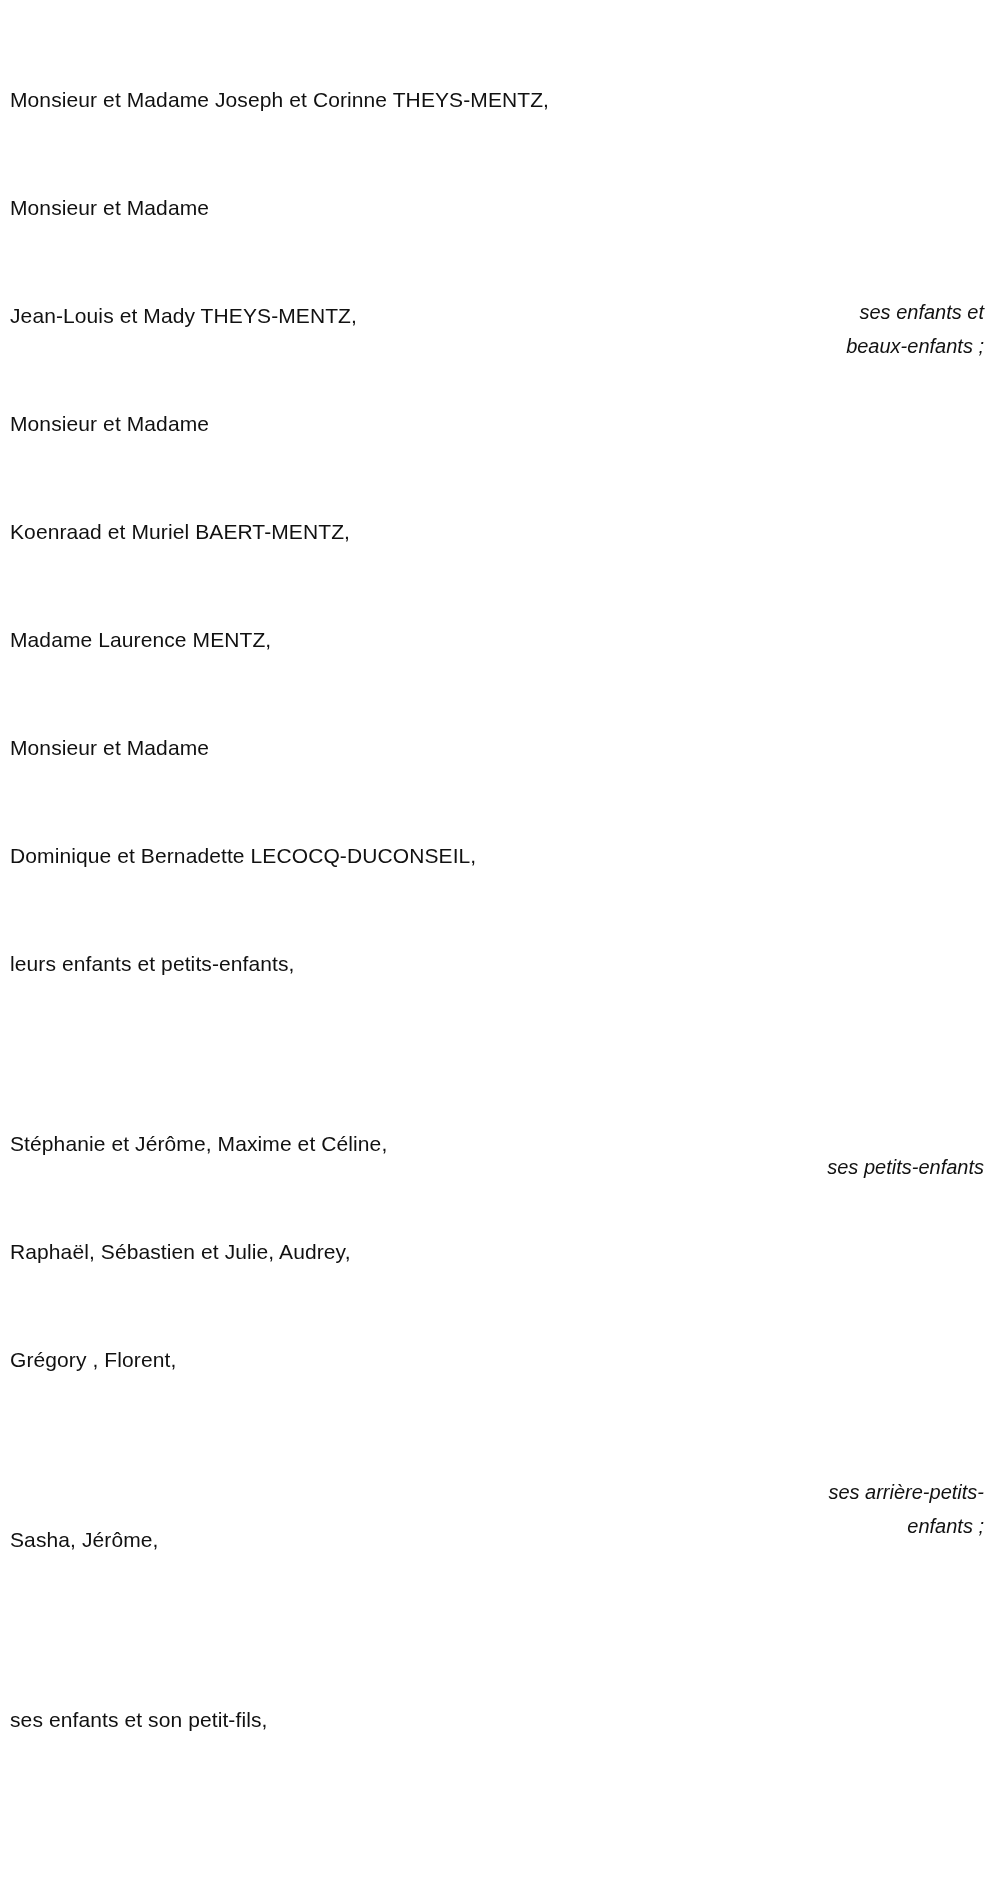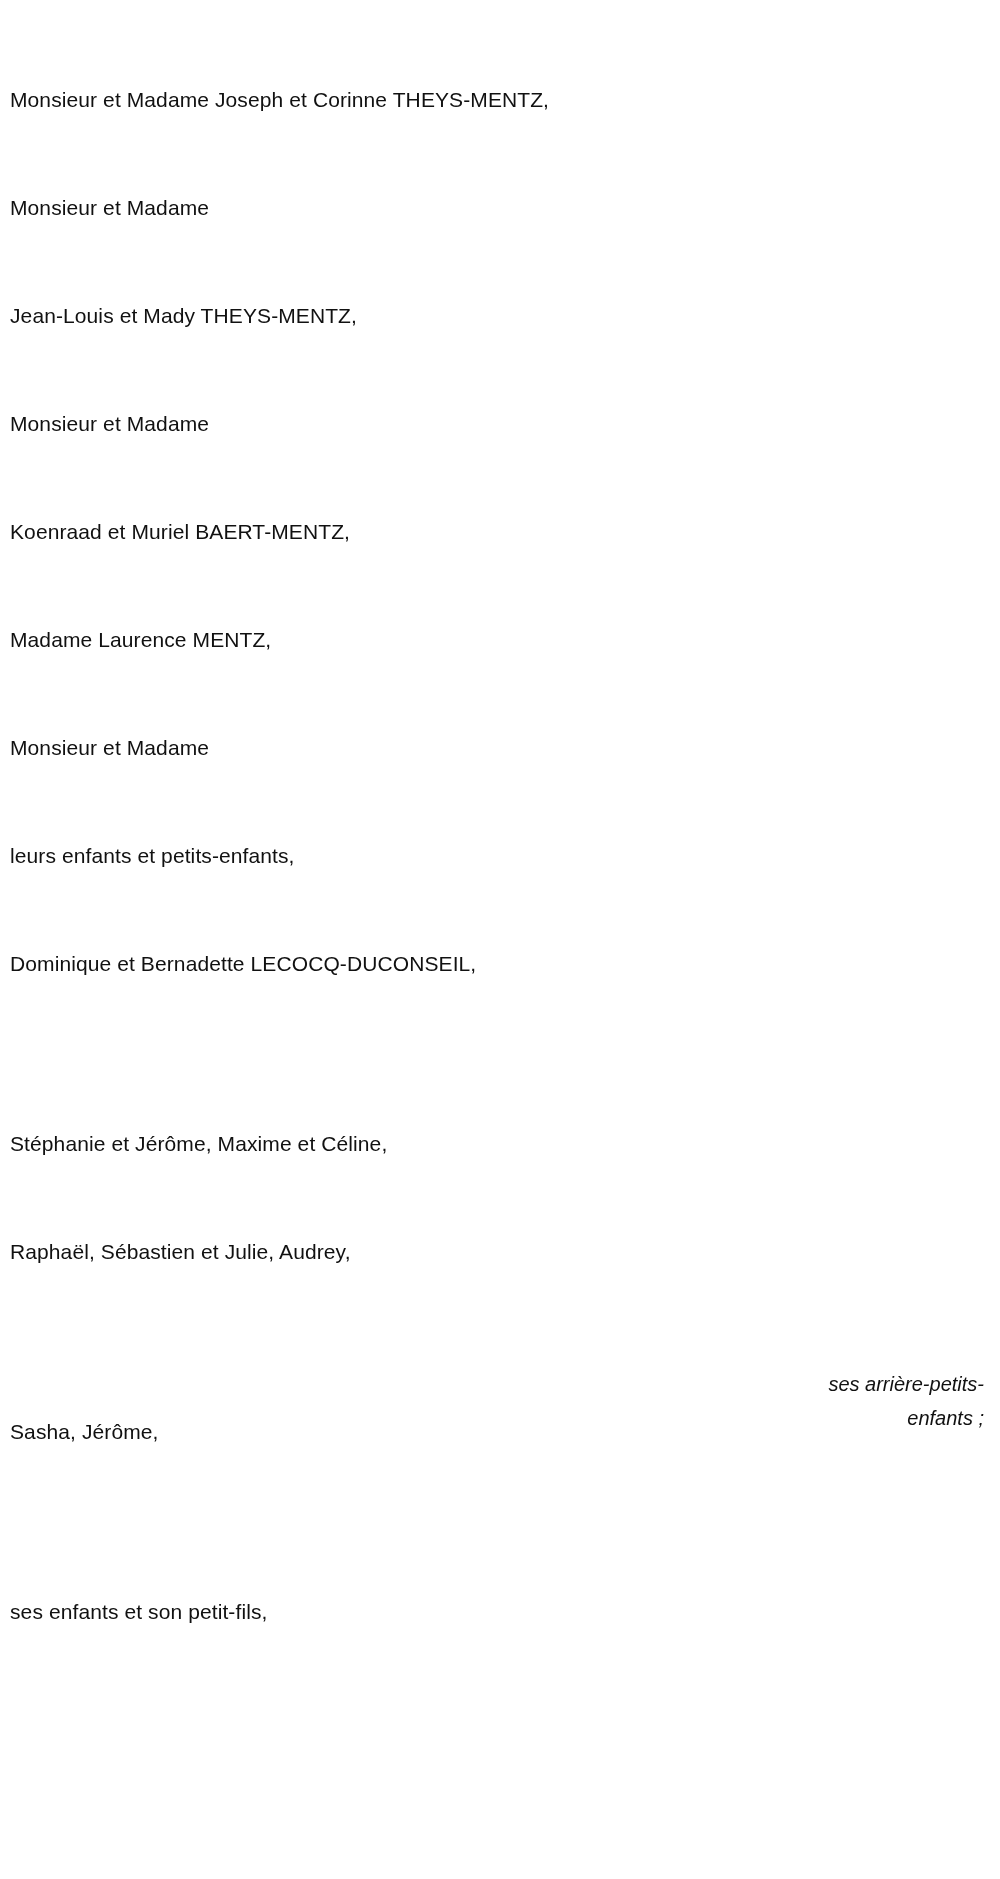--- a/index.html
+++ b/index.html
@@ -65,31 +65,37 @@
 
     <div class="fam-row" style="min-height:330px;">
       <div class="names">
         <div class="name-line">Monsieur et Madame Joseph et Corinne THEYS-MENTZ,</div>
         <div class="name-line">Monsieur et Madame</div>
         <div class="name-line">Jean-Louis et Mady THEYS-MENTZ,</div>
         <div class="name-line">Monsieur et Madame</div>
         <div class="name-line">Koenraad et Muriel BAERT-MENTZ,</div>
         <div class="name-line">Madame Laurence MENTZ,</div>
         <div class="name-line">Monsieur et Madame</div>
+        <div class="name-line">Dominique et Bernadette LECOCQ-DUCONSEIL,</div>
         <div class="name-line">leurs enfants et petits-enfants,</div>
-        <div class="name-line">Dominique et Bernadette LECOCQ-DUCONSEIL,</div>
+      </div>
+      <div class="role" style="top:285px;">
+        <div>ses enfants et</div>
+        <div>beaux-enfants ;</div>
       </div>
     </div>
 
     <div class="fam-row" style="min-height:150px;">
       <div class="names">
         <div class="name-line">Stéphanie et Jérôme, Maxime et Céline,</div>
         <div class="name-line">Raphaël, Sébastien et Julie, Audrey,</div>
+        <div class="name-line">Grégory , Florent,</div>
       </div>
       <div class="role" style="top:96px;">
+        <div>ses petits-enfants</div>
       </div>
     </div>
 
     <div class="fam-row" style="min-height:104px;">
       <div class="names">
         <div class="name-line">Sasha, Jérôme,</div>
       </div>
       <div class="role" style="top:25px;">
         <div>ses arrière-petits-</div>
         <div>enfants ;</div>

